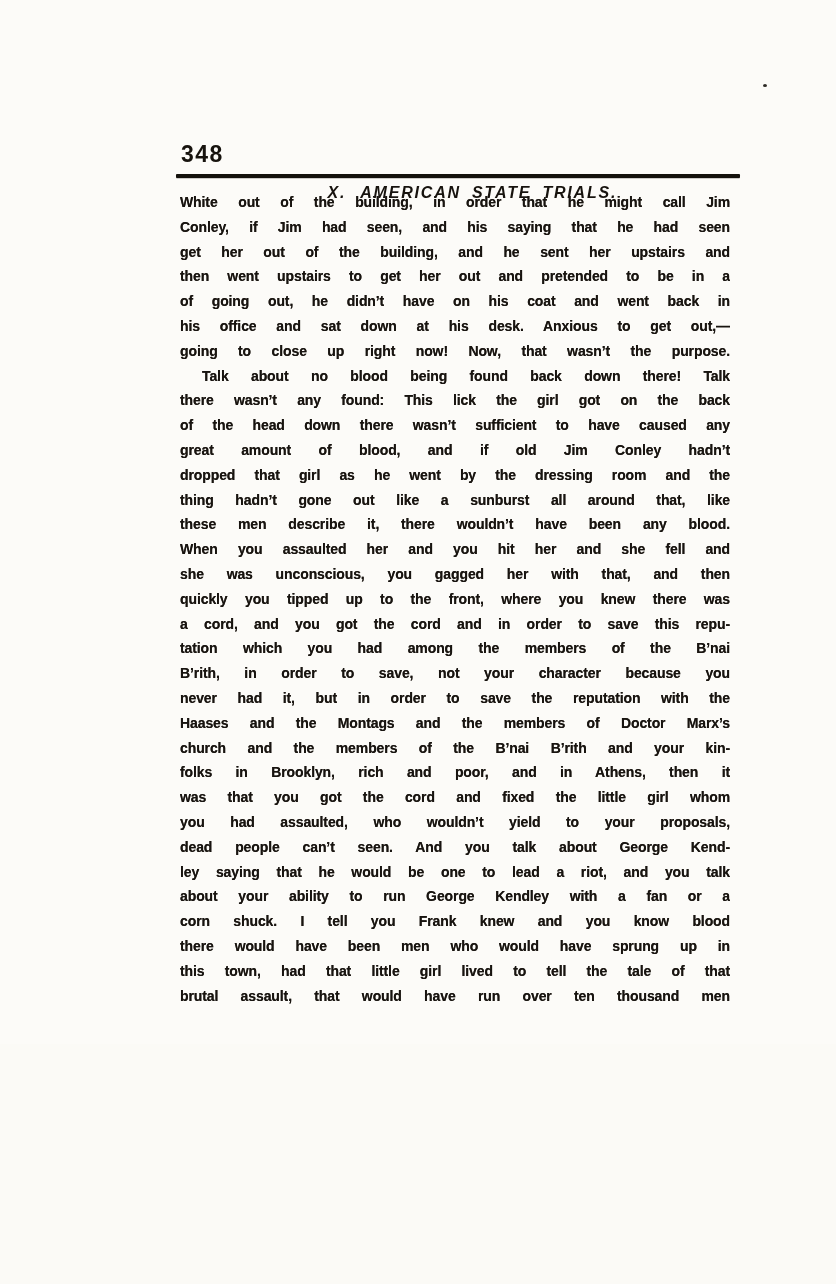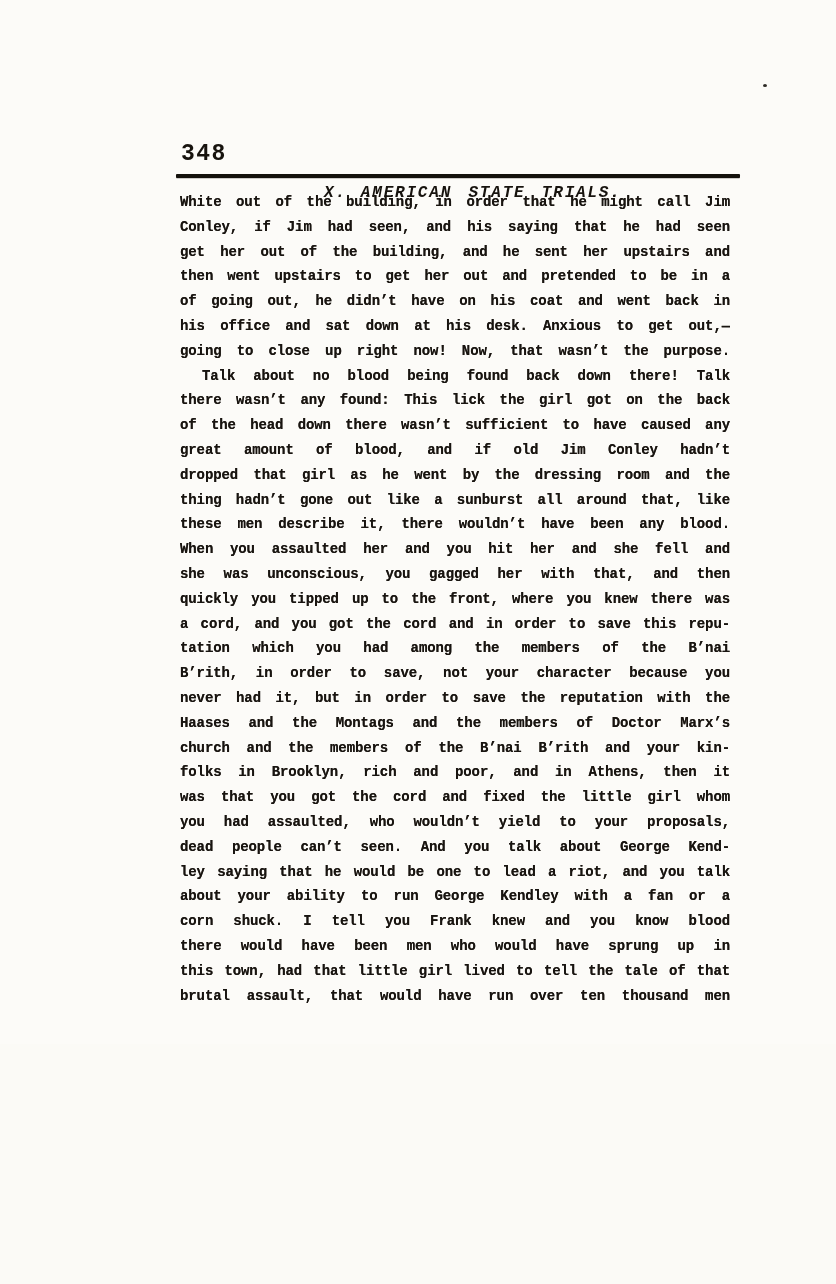--- a/index.html
+++ b/index.html
@@ -6,21 +6,21 @@
     margin: 0;
     padding: 0;
     background: #fbfaf6;
   }
   .page {
     position: relative;
     width: 836px;
     height: 1044px;
     background: #fcfbf8;
     overflow: hidden;
-    font-family: Liberation Mono, monospace;
+    font-family: Liberation Sans, sans-serif;
     color: #181410;
   }
   .header-row {
     position: absolute;
     left: 180px;
     top: 140px;
     width: 550px;
     height: 34px;
   }
   .page-num {

